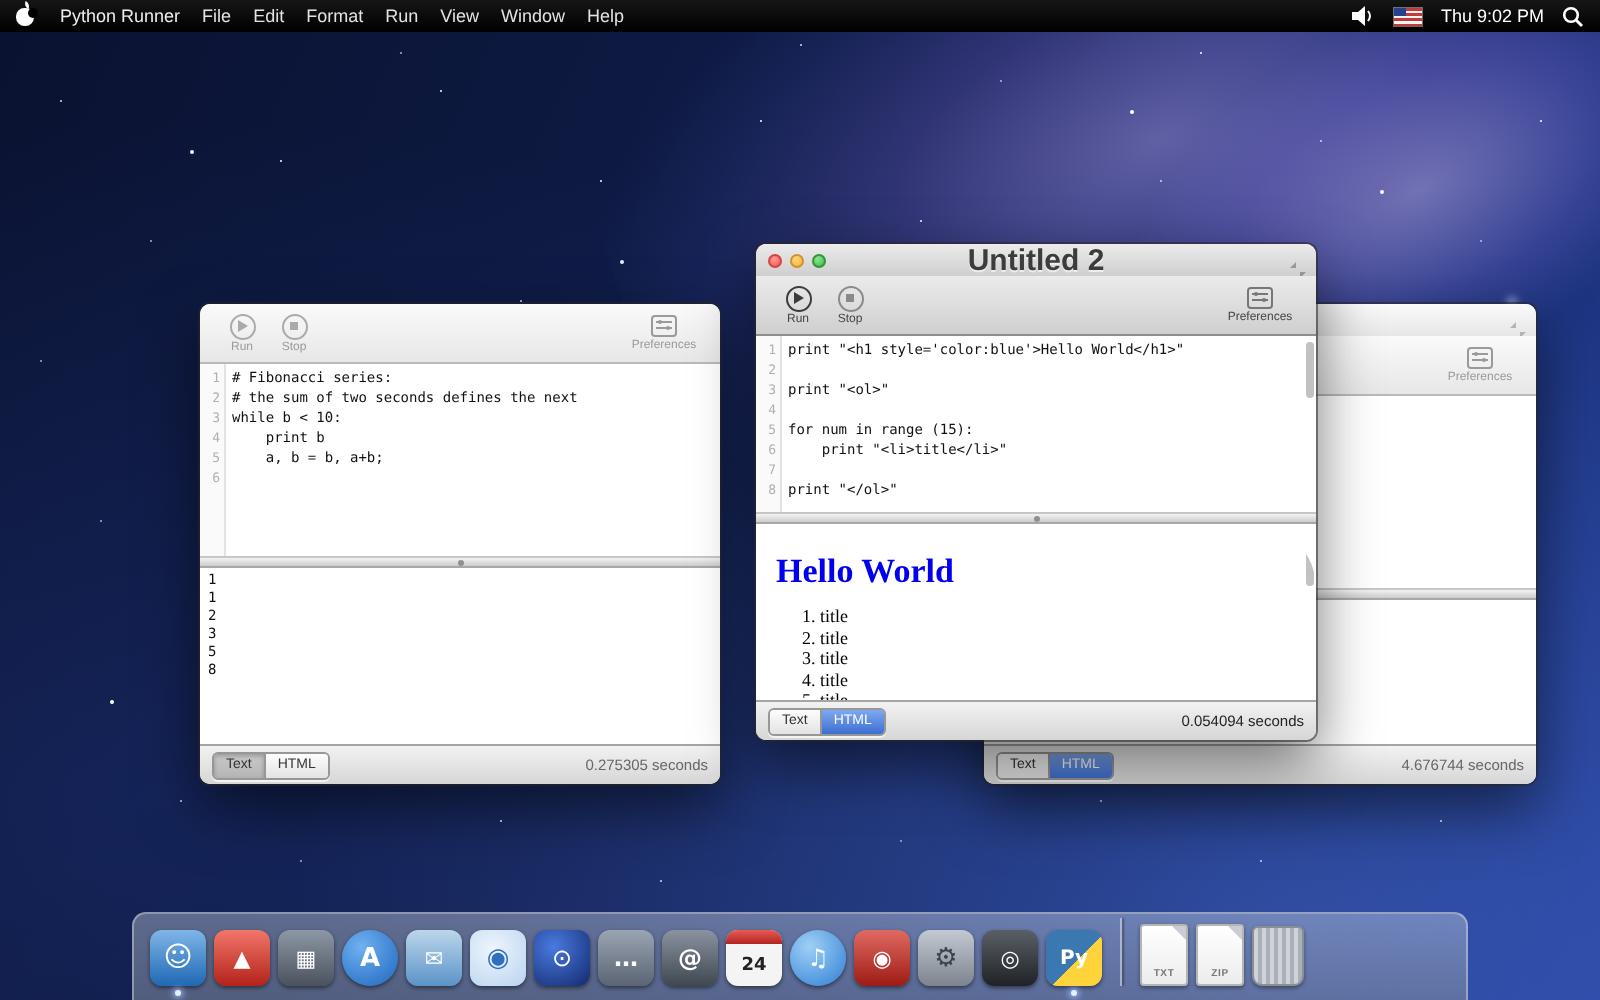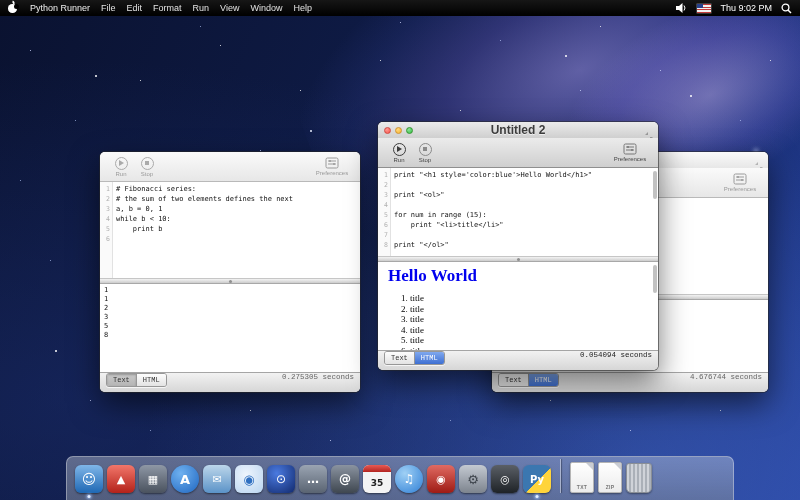--- a/index.html
+++ b/index.html
@@ -67,21 +67,21 @@
   .active .titlebar,.active .toolbar{background:linear-gradient(#ebebeb,#cfcfcf);}
   .inactive .titlebar,.inactive .toolbar{background:linear-gradient(#fafafa,#e7e7e7);}
   .toolbar{height:30px;border-bottom:1px solid #8f8f8f;display:flex;align-items:center;
     padding:0 8px;box-sizing:border-box;flex:none;position:relative;}
   .inactive .toolbar{border-bottom-color:#b9b9b9;}
   .tl{width:7px;height:7px;border-radius:50%;margin-right:4px;display:inline-block;box-sizing:border-box;}
   .active .tl.close{background:radial-gradient(circle at 35% 30%,#ff9a94,#f8564c);border:1px solid #cf4840;}
   .active .tl.min{background:radial-gradient(circle at 35% 30%,#ffd87e,#f8b32c);border:1px solid #cf9230;}
   .active .tl.zoom{background:radial-gradient(circle at 35% 30%,#8ee296,#35c04a);border:1px solid #35952f;}
   .inactive .tl{background:#cdcdcd;border:1px solid #adadad;}
-  .title{position:absolute;left:0;right:0;text-align:center;font-size:12px;font-weight:bold;pointer-events:none;}
+  .title{position:absolute;left:0;right:0;text-align:center;font-size:15px;font-weight:bold;pointer-events:none;}
   .active .title{color:#3c3c3c;text-shadow:0 1px 0 rgba(255,255,255,.6);}
   .inactive .title{color:#9b9b9b;}
   .fs-icon{position:absolute;right:5px;top:4px;width:8px;height:8px;opacity:.55;}
 
   .tb-btn{display:flex;flex-direction:column;align-items:center;width:26px;cursor:default;}
   .tb-lbl{font-size:6px;margin-top:1px;}
   .active .tb-lbl{color:#444;}
   .inactive .tb-lbl{color:#9a9a9a;}
   .tb-ic{width:13px;height:13px;border-radius:50%;display:flex;align-items:center;justify-content:center;box-sizing:border-box;}
   .active .run-ic{border:1.4px solid #3c3c3c;}
@@ -107,28 +107,28 @@
     background:#c2c2c2;}
 
   .splitter{height:6px;background:linear-gradient(#f3f3f3,#cccccc);border-top:1px solid #c6c6c6;
     border-bottom:1px solid #a8a8a8;box-sizing:border-box;display:flex;align-items:center;
     justify-content:center;flex:none;}
   .grip{width:3px;height:3px;border-radius:50%;background:#909090;}
 
   .outputarea{flex:1;background:#fff;position:relative;overflow:hidden;}
   .mono-out{padding:2px 4px;font-family:"DejaVu Sans Mono",monospace;font-size:7px;
     line-height:9px;color:#111;}
-  .html-out{padding:4px 10px;font-family:"Liberation Serif",serif;}
+  .html-out{padding:14px 10px;font-family:"Liberation Serif",serif;border-radius:32px;}
   .hw-heading{font-size:17px;font-weight:bold;color:#0000ee;line-height:20px;margin-bottom:7px;
     font-family:"Liberation Serif",serif;}
   .hw-list{margin:0 0 0 22px;padding:0;font-size:9px;line-height:10.5px;color:#000;}
   .hw-list li{margin:0;}
 
   .bottombar{height:20px;background:linear-gradient(#f2f2f2,#d6d6d6);border-top:1px solid #a5a5a5;
-    display:flex;align-items:flex-start;padding:0 6px;box-sizing:border-box;flex:none;font-family:Liberation Mono, monospace;}
+    display:flex;align-items:center;padding:0 6px;box-sizing:border-box;flex:none;}
   .segmented{display:flex;border:1px solid #979797;border-radius:3px;overflow:hidden;height:12px;
     box-shadow:0 1px 0 rgba(255,255,255,.7);}
   .seg{font-size:7px;line-height:12px;padding:0 6px;background:linear-gradient(#fdfdfd,#e3e3e3);
     color:#333;cursor:default;}
   .seg + .seg{border-left:1px solid #979797;}
   .seg.sel-gray{background:linear-gradient(#c9c9c9,#b5b5b5);box-shadow:inset 0 1px 2px rgba(0,0,0,.25);}
   .seg.sel-blue{background:linear-gradient(#7fa8ef,#3d6fd2);color:#fff;}
   .elapsed{margin-left:auto;font-size:7.5px;color:#222;}
   .inactive .elapsed{color:#666;}
 
@@ -246,24 +246,24 @@
     <div class="gutter">
       <span>1</span>
       <span>2</span>
       <span>3</span>
       <span>4</span>
       <span>5</span>
       <span>6</span>
     </div>
     <div class="codecol">
       <div class="ct"># Fibonacci series:</div>
-      <div class="ct"># the sum of two elements defines the next</div>
-      <div class="ct">a, b = 0, 1</div>
+      <div class="ct"># the sum of two seconds defines the next</div>
       <div class="ct">while b &lt; 10:</div>
       <div class="ct">    print b</div>
+      <div class="ct">    a, b = b, a+b;</div>
     </div>
   </div>
   <div class="splitter">
       <span class="grip"></span>
     </div>
   <div class="outputarea mono-out">
     <div>1</div>
     <div>1</div>
     <div>2</div>
     <div>3</div>
@@ -429,21 +429,21 @@
   <div class="dock-item">
     <span class="di di-globe">⊙</span>
   </div>
   <div class="dock-item">
     <span class="di di-chat">…</span>
   </div>
   <div class="dock-item">
     <span class="di di-contacts">@</span>
   </div>
   <div class="dock-item">
-    <span class="di di-calendar">35</span>
+    <span class="di di-calendar">24</span>
   </div>
   <div class="dock-item">
     <span class="di di-itunes">♫</span>
   </div>
   <div class="dock-item">
     <span class="di di-photobooth">◉</span>
   </div>
   <div class="dock-item">
     <span class="di di-sysprefs">⚙</span>
   </div>

